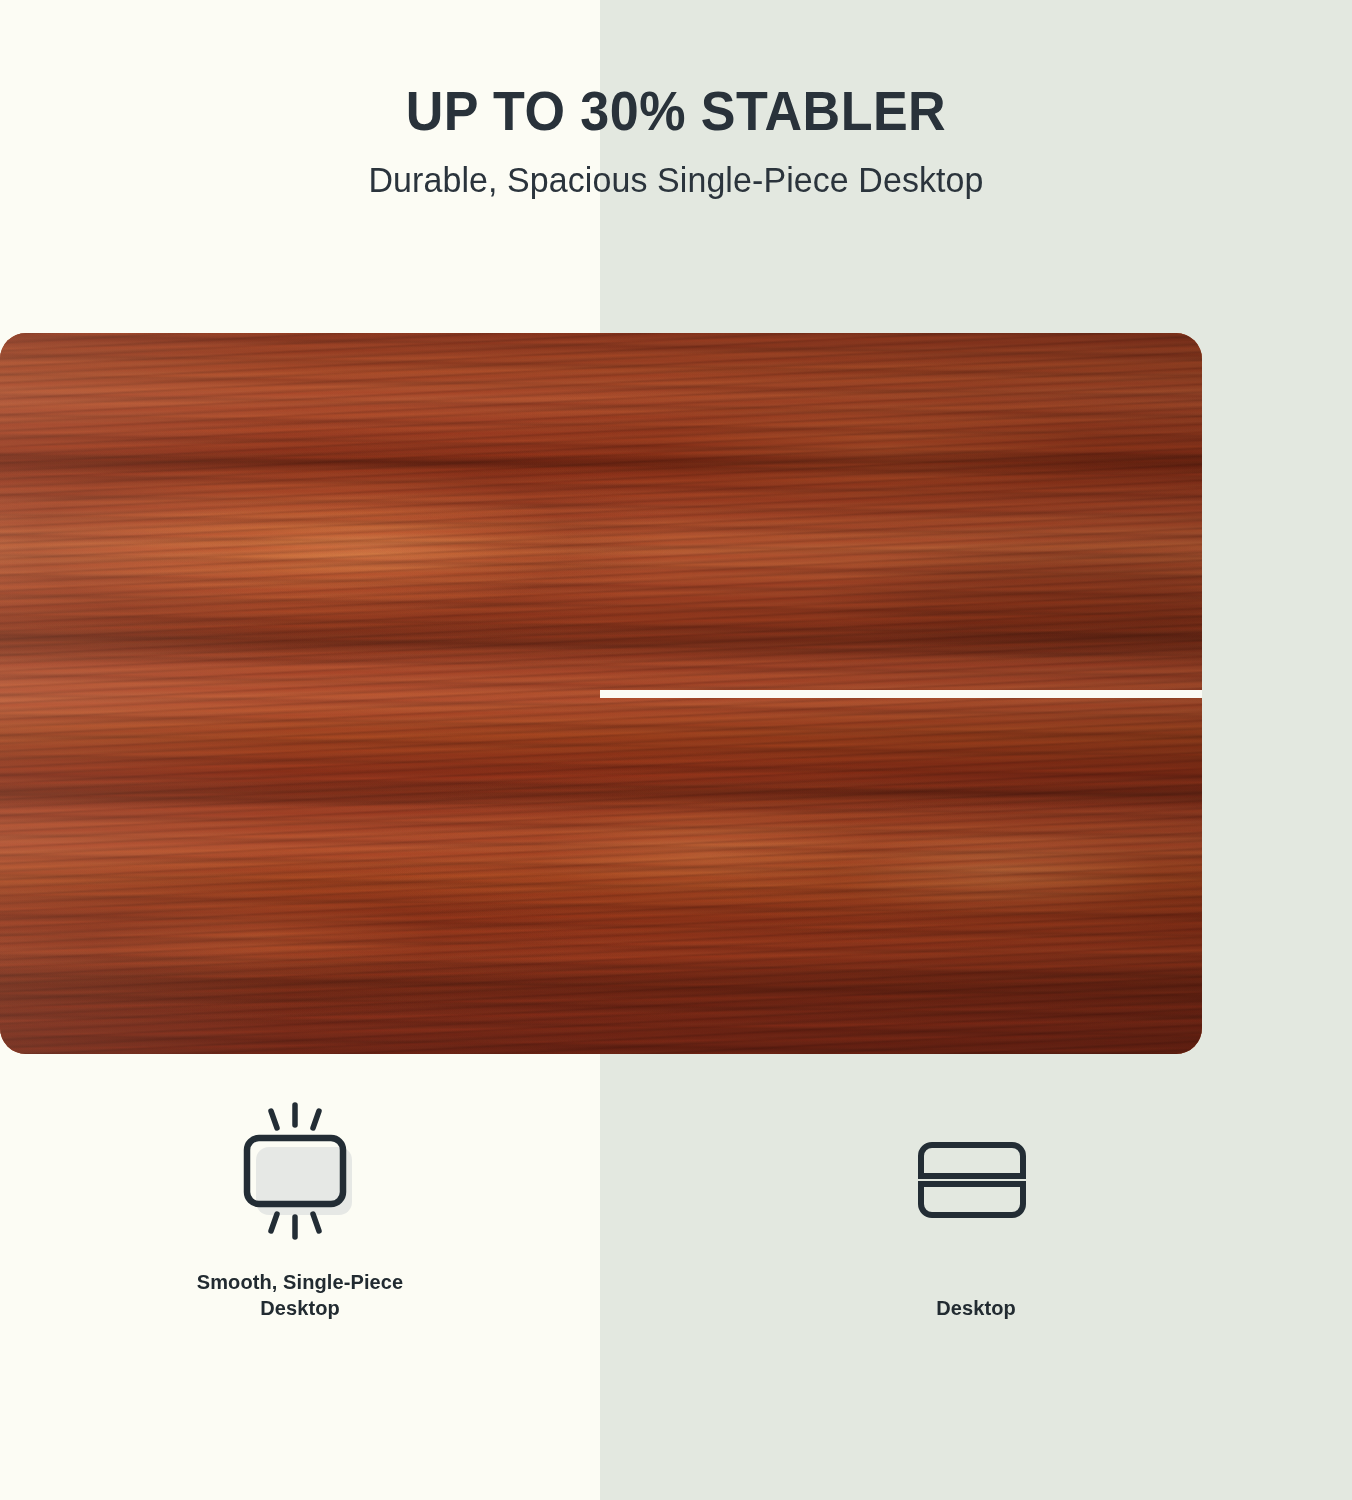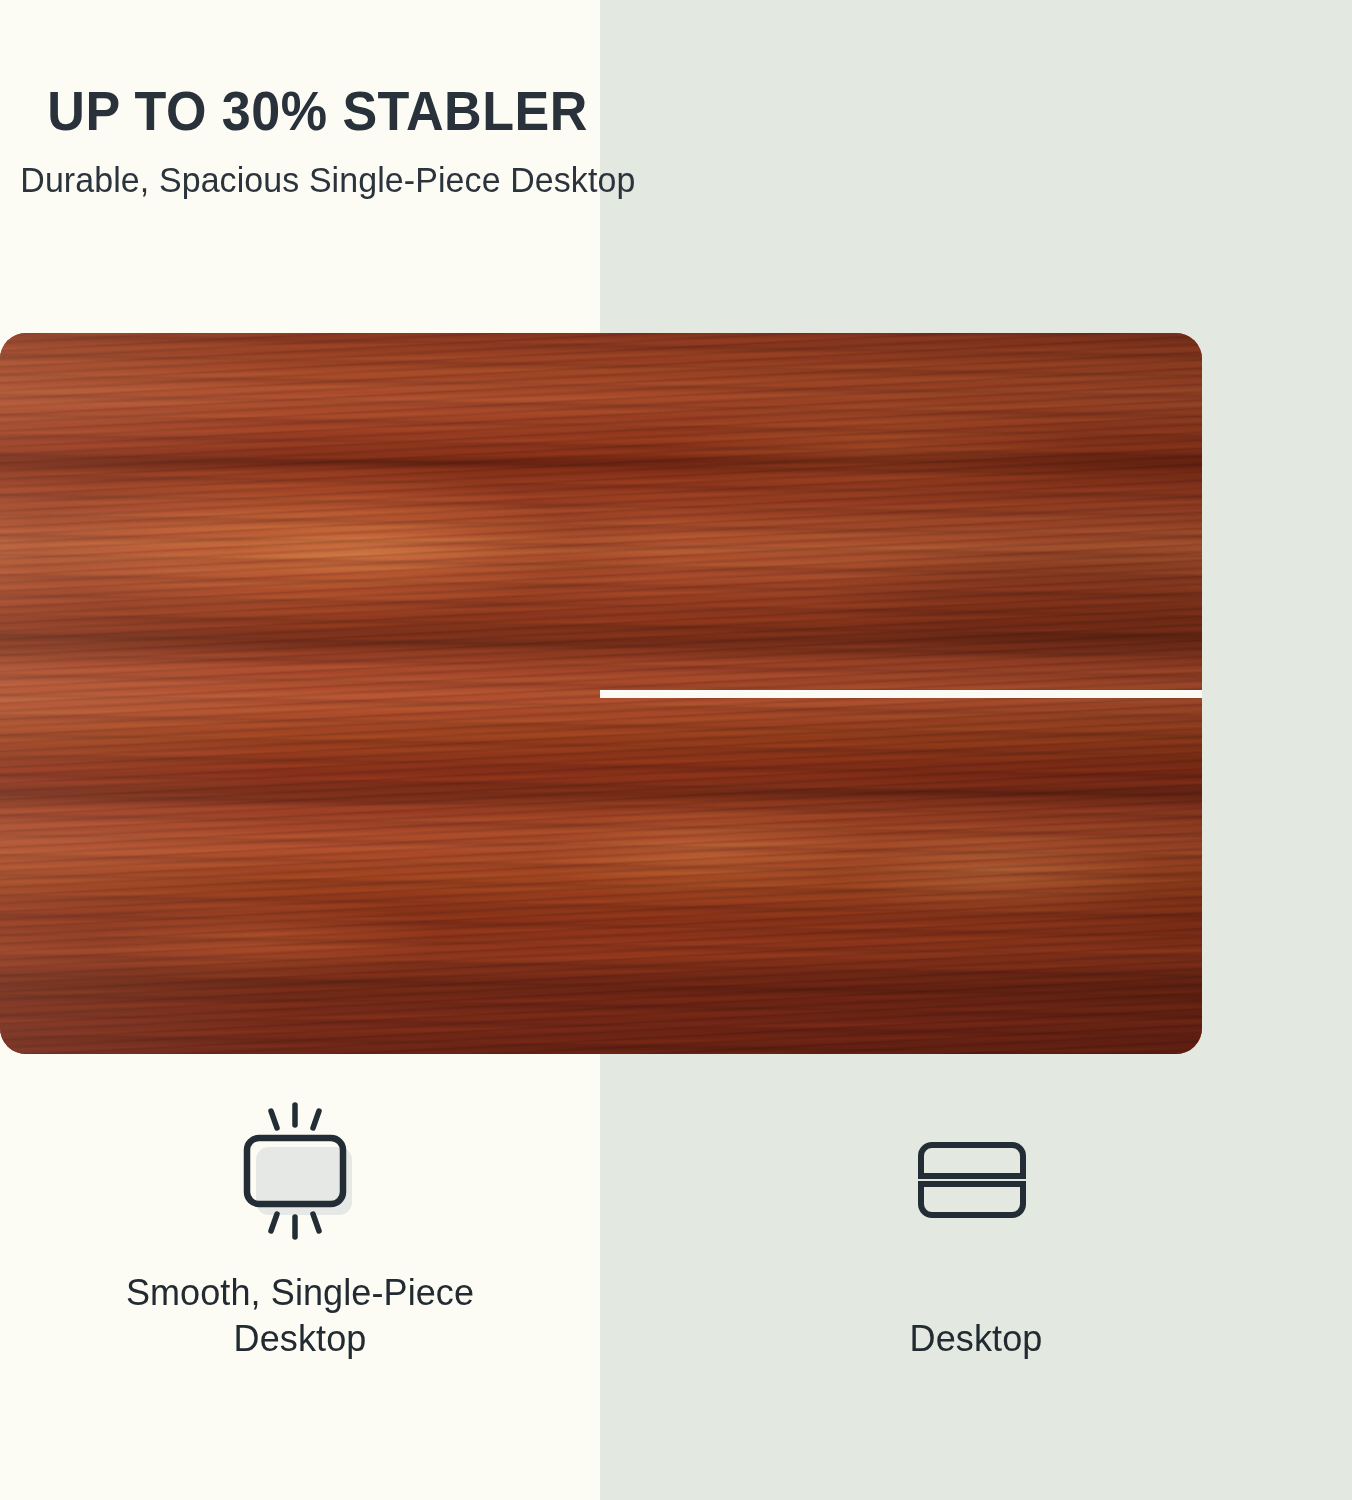--- a/index.html
+++ b/index.html
@@ -17,21 +17,21 @@
   .bg-left, .bg-right {
     position:absolute; top:0; bottom:0;
   }
   .bg-left  { left:0;   width:600px;  background:#fcfcf4; }
   .bg-right { left:600px; right:0;    background:#e3e8e0; }
 
   
   .header {
     position:absolute; top:0; left:0; right:0;
     padding-top:82px;
-    text-align:left;
+    text-align:center;
     z-index:3;
   }
   .title {
     color:#29323a;
     font-size:56px;
     font-weight:bold;
     letter-spacing:0.5px;
     line-height:1.02;
     transform:scaleX(0.93);
   }
@@ -220,24 +220,24 @@
 
   .icon-box {
     height:150px;
     display:flex; align-items:center; justify-content:center;
     width:100%;
   }
   .icon-box svg { display:block; overflow:visible; }
 
   .caption {
     color:#222b31;
-    font-size:36px;
+    font-size:20px;
     line-height:1.28;
     text-align:center;
-    font-weight:400;
+    font-weight:700;
     margin-top:20px;
     max-width:480px;
     letter-spacing:0.1px;
   }
 </style>
 </head>
 <body>
 
 <div class="stage">
 

